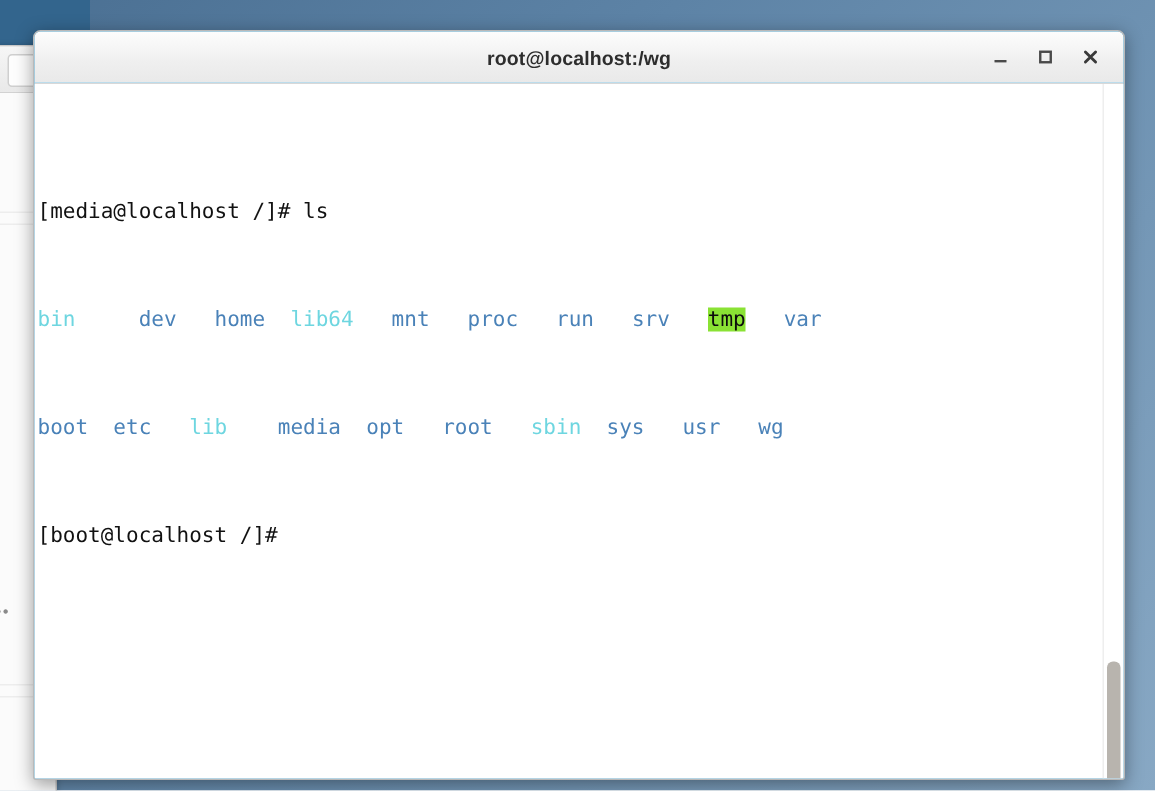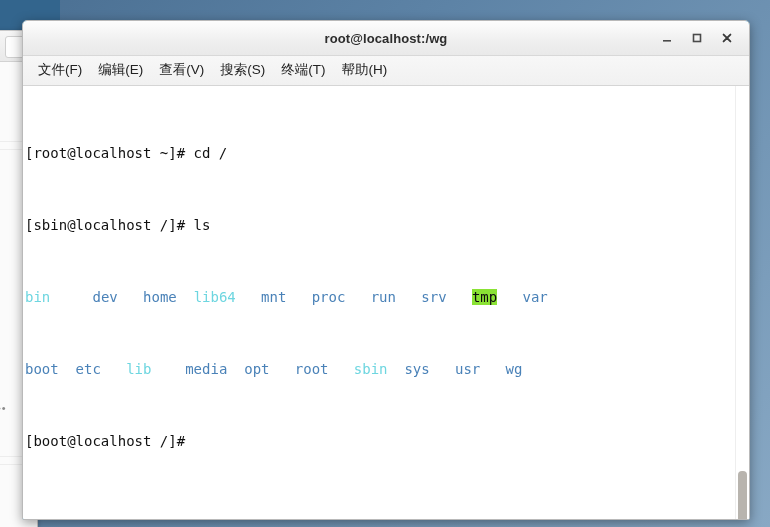--- a/index.html
+++ b/index.html
@@ -218,36 +218,27 @@
         </svg>
       </div>
       <div class="win-btn">
         <svg width="12" height="12" viewBox="0 0 12 12">
           <path d="M2.6 2.6 L9.4 9.4 M9.4 2.6 L2.6 9.4" stroke="#3a3a3a" stroke-width="1.9" stroke-linecap="round"></path>
         </svg>
       </div>
     </div>
   </div>
 
-  <div id="menubar">
-    <div class="menu-item">文件(F)</div>
-    <div class="menu-item">编辑(E)</div>
-    <div class="menu-item">查看(V)</div>
-    <div class="menu-item">搜索(S)</div>
-    <div class="menu-item">终端(T)</div>
-    <div class="menu-item">帮助(H)</div>
-  </div>
 
   <div id="terminal-body">
 
     <div id="term-content">
 
-      <div class="term-line"><span class="c-default">[root@localhost ~]# cd /</span></div>
-
-      <div class="term-line"><span class="c-default">[sbin@localhost /]# ls</span></div>
+
+      <div class="term-line"><span class="c-default">[media@localhost /]# ls</span></div>
 
       <div class="term-line"><span class="c-cyan">bin</span><span>     </span><span class="c-blue">dev</span><span>   </span><span class="c-blue">home</span><span>  </span><span class="c-cyan">lib64</span><span>   </span><span class="c-blue">mnt</span><span>   </span><span class="c-blue">proc</span><span>   </span><span class="c-blue">run</span><span>   </span><span class="c-blue">srv</span><span>   </span><span class="c-tmp">tmp</span><span>   </span><span class="c-blue">var</span></div>
 
       <div class="term-line"><span class="c-blue">boot</span><span>  </span><span class="c-blue">etc</span><span>   </span><span class="c-cyan">lib</span><span>    </span><span class="c-blue">media</span><span>  </span><span class="c-blue">opt</span><span>   </span><span class="c-blue">root</span><span>   </span><span class="c-cyan">sbin</span><span>  </span><span class="c-blue">sys</span><span>   </span><span class="c-blue">usr</span><span>   </span><span class="c-blue">wg</span></div>
 
       <div class="term-line"><span class="c-default">[boot@localhost /]# </span></div>
 
 
       
 

